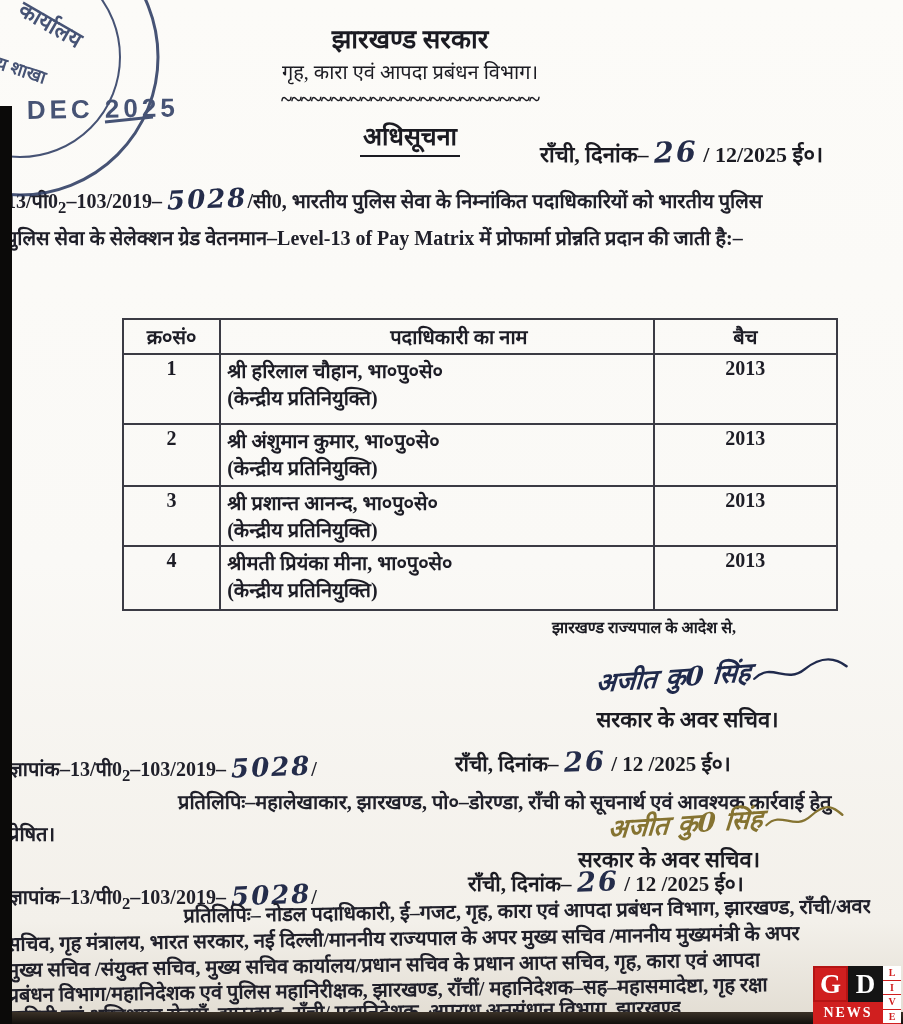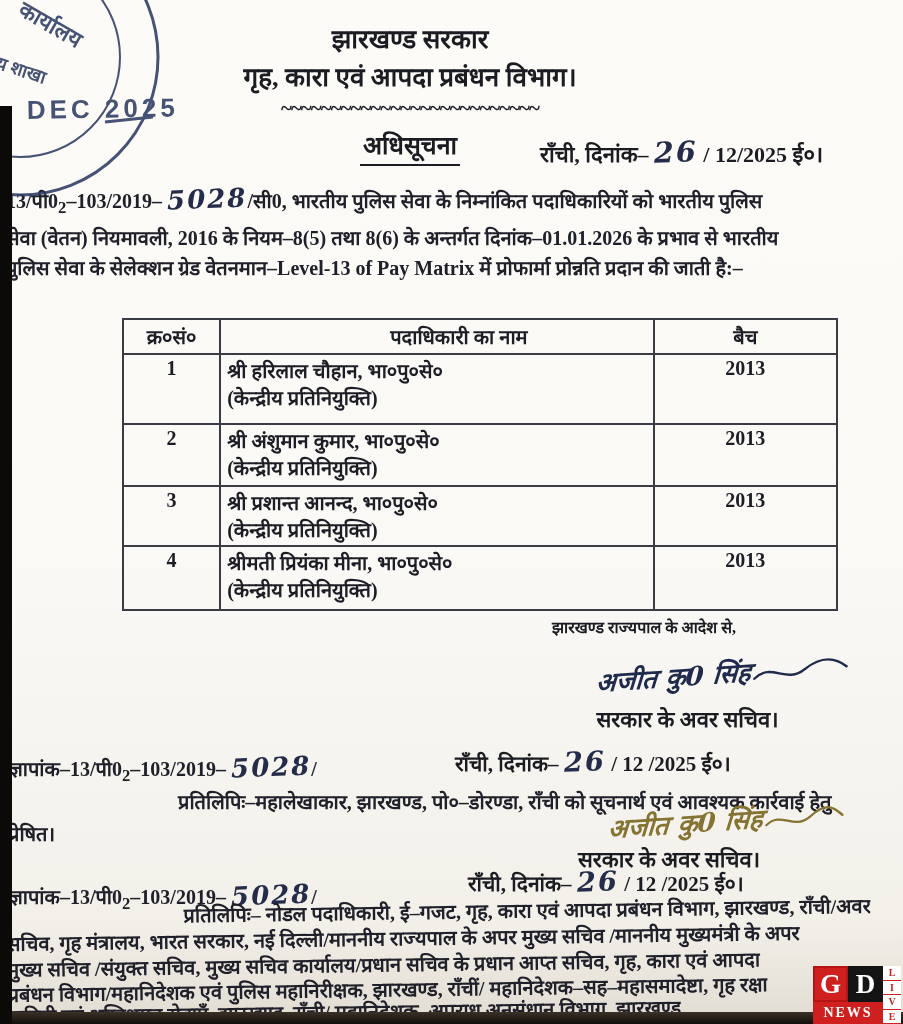--- a/index.html
+++ b/index.html
@@ -15,21 +15,21 @@
   .ln{font-weight:bold;font-size:20px;white-space:nowrap;color:#20202a;}
   .fit{max-width:893px;overflow:hidden;}
   
   .edge-left{left:0;top:106px;width:12px;height:918px;background:#0b0a09;z-index:6;}
   .edge-bottom{left:0;top:1012px;width:903px;height:12px;background:linear-gradient(180deg,#3a3127,#120f0c);z-index:5;}
   
   .stamp{left:-75px;top:-78px;z-index:2;opacity:.88;}
   
   .hdr{left:100px;top:4px;width:620px;text-align:center;z-index:3;margin-top:16px;}
   .hdr .t1{font-size:26px;font-weight:bold;}
-  .hdr .t2{font-size:26px;font-weight:bold;margin-top:2px;}
+  .hdr .t2{font-size:20px;font-weight:normal;margin-top:2px;}
   .hdr .div{font-size:21px;font-weight:900;letter-spacing:-1px;margin-top:2px;}
   .hdr .t3{display:inline-block;font-size:25px;font-weight:bold;border-bottom:2.5px solid #1b1b22;padding:0 3px 3px;margin-top:6px;}
   .hand{font-family:"DejaVu Serif",serif;font-style:italic;font-weight:bold;color:#242c4a;}
   .hand-num{display:inline-block;font-size:1.3em;letter-spacing:2px;transform:rotate(-2deg);line-height:1;}
   
   table.doc{position:absolute;left:122px;top:318px;width:716px;border-collapse:collapse;z-index:3;}
   table.doc td,table.doc th{border:2px solid #3b3b44;font-weight:bold;font-size:20px;vertical-align:top;padding:2px 6px;color:#1d1d26;}
   table.doc th{text-align:center;padding:3px 4px;margin-top:16px;}
   td.sno{text-align:center;width:88px;}
   td.batch{text-align:center;width:186px;}
@@ -75,21 +75,20 @@
     <span>राँची, दिनांक–</span>
     <span class="hand hand-num">26</span>
     <span> / 12/2025 ई०।</span>
   </div>
 
   <div class="abs" style="left:6px;top:186px;width:893px;line-height:30px;">
     <div class="ln fit">
       <span>13/पी0</span><sub>2</sub><span>–103/2019–</span>
       <span class="hand hand-num">5028</span><span>/सी0, भारतीय पुलिस सेवा के निम्नांकित पदाधिकारियों को भारतीय पुलिस</span>
     </div>
-    <div class="ln fit">सेवा (वेतन) नियमावली, 2016 के नियम–8(5) तथा 8(6) के अन्तर्गत दिनांक–01.01.2026 के प्रभाव से भारतीय</div>
     <div class="ln fit">पुलिस सेवा के सेलेक्शन ग्रेड वेतनमान–Level-13 of Pay Matrix में प्रोफार्मा प्रोन्नति प्रदान की जाती है:–</div>
   </div>
 
   <table class="doc">
     <tbody>
         <tr>
       <th style="width:88px;">क्र०सं०</th>
       <th style="width:418px;padding-left:48px;">पदाधिकारी का नाम</th>
       <th style="width:186px;">बैच</th>
     </tr>

